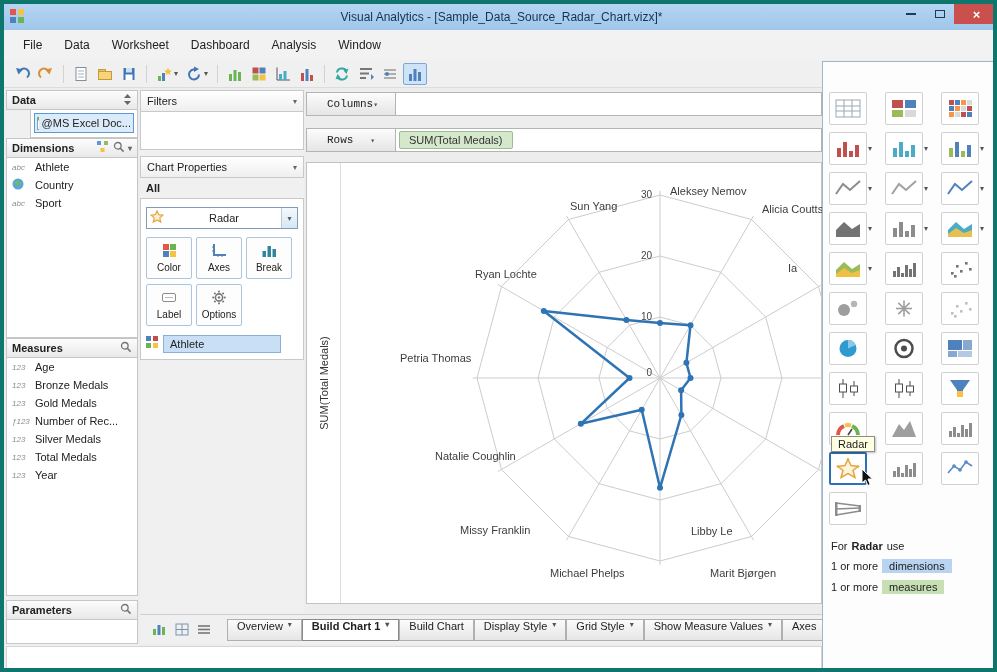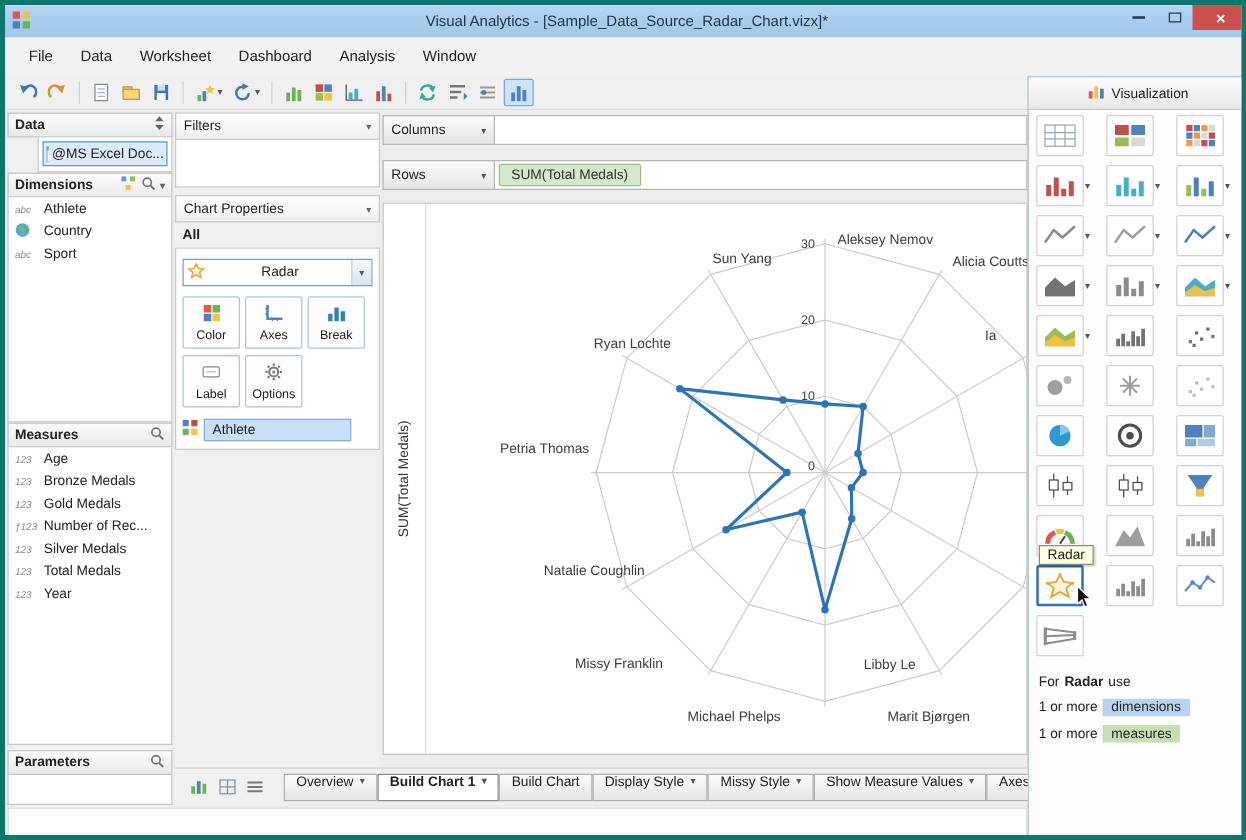--- a/index.html
+++ b/index.html
@@ -63,21 +63,21 @@
   .pbtn { position:absolute; width:46px; height:42px; background:#fdfdfd; border:1px solid #abc6de; border-radius:2px;
     display:flex; flex-direction:column; align-items:center; justify-content:center; gap:2px; font-size:10px; }
   #fieldrow { position:absolute; left:5px; top:136px; display:flex; align-items:center; gap:4px; }
   .fieldchip { width:118px; height:18px; background:#c8dff5; border:1px solid #8ab0d8; font-size:11px;
     display:flex; align-items:center; padding-left:6px; }
 
   
   #shelves { position:absolute; left:302px; top:86px; width:516px; height:64px; }
   .shelfrow { position:absolute; left:0; right:0; height:24px; display:flex; }
   .shelfbtn { width:90px; height:24px; background:linear-gradient(#fcfcfc,#e5e5e5); border:1px solid #b4b4b4;
-    display:flex; align-items:center; justify-content:space-between; padding:0 6px; font-size:11px; }
+    display:flex; align-items:center; justify-content:space-between; padding:0 20px; font-size:11px;font-family:Liberation Mono, monospace; }
   .shelfbtn .sarr { font-size:8px; color:#555; }
   .shelfbox { flex:1; background:#fff; border:1px solid #b4b4b4; border-left:none; display:flex; align-items:center; padding-left:3px; }
   .gchip { height:18px; background:#d5e8cb; border:1px solid #9cbd92; border-radius:2px; font-size:11px;
     display:flex; align-items:center; padding:0 9px; color:#333; }
 
   
   #chartarea { position:absolute; left:302px; top:158px; width:516px; height:442px; background:#fff; border:1px solid #c3c3c3; }
   #axisstrip { position:absolute; left:0; top:0; width:34px; height:440px; border-right:1px solid #dddddd;
     display:flex; align-items:center; justify-content:center; }
   #axisstrip span { transform:rotate(-90deg); white-space:nowrap; font-size:11px; color:#333; }
@@ -514,28 +514,20 @@
         <circle cx="318.0" cy="323.8" r="3" fill="#2e74b5"></circle>
         <circle cx="299.7" cy="245.7" r="3" fill="#2e74b5"></circle>
         <circle cx="238.8" cy="259.8" r="3" fill="#2e74b5"></circle>
         <circle cx="287.5" cy="214.0" r="3" fill="#2e74b5"></circle>
         <circle cx="201.8" cy="146.9" r="3" fill="#2e74b5"></circle>
         <circle cx="284.4" cy="155.9" r="3" fill="#2e74b5"></circle>
       </svg>
   </div>
 
   <div id="vizpanel">
-    <div id="vizhdr">
-      <span><svg width="14" height="12">
-            <rect x="1" y="6" width="3" height="6" fill="#e2574c"></rect>
-            <rect x="5.5" y="2" width="3" height="10" fill="#f5c243"></rect>
-            <rect x="10" y="4" width="3" height="8" fill="#4f81bd"></rect>
-          </svg></span>
-      <span>Visualization</span>
-    </div>
     <div id="viz-grid">
         <div class="vcell">
           <span class="vbox">
             <svg width="28" height="23" viewBox="0 0 28 23">
               <rect x="2" y="3" width="24" height="17" fill="none" stroke="#9aa7b4"></rect>
               <line x1="2" y1="9" x2="26" y2="9" stroke="#9aa7b4"></line>
               <line x1="2" y1="14" x2="26" y2="14" stroke="#9aa7b4"></line>
               <line x1="10" y1="3" x2="10" y2="20" stroke="#9aa7b4"></line>
               <line x1="18" y1="3" x2="18" y2="20" stroke="#9aa7b4"></line>
             </svg>
@@ -906,21 +898,21 @@
           <span class="tarr">▾</span>
         </div>
         <div class="tab">
           <span>Build Chart</span>
         </div>
         <div class="tab">
           <span>Display Style</span>
           <span class="tarr">▾</span>
         </div>
         <div class="tab">
-          <span>Missy Style</span>
+          <span>Grid Style</span>
           <span class="tarr">▾</span>
         </div>
         <div class="tab">
           <span>Show Measure Values</span>
           <span class="tarr">▾</span>
         </div>
         <div class="tab">
           <span>Axes</span>
         </div>
       </div>

